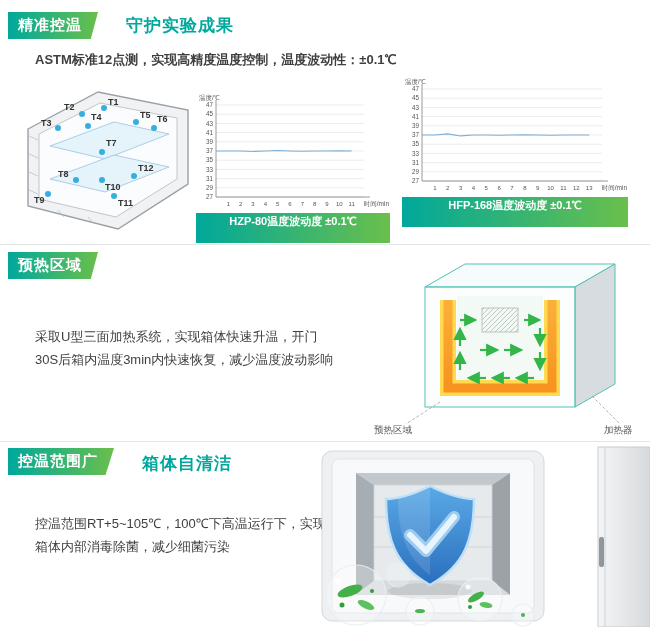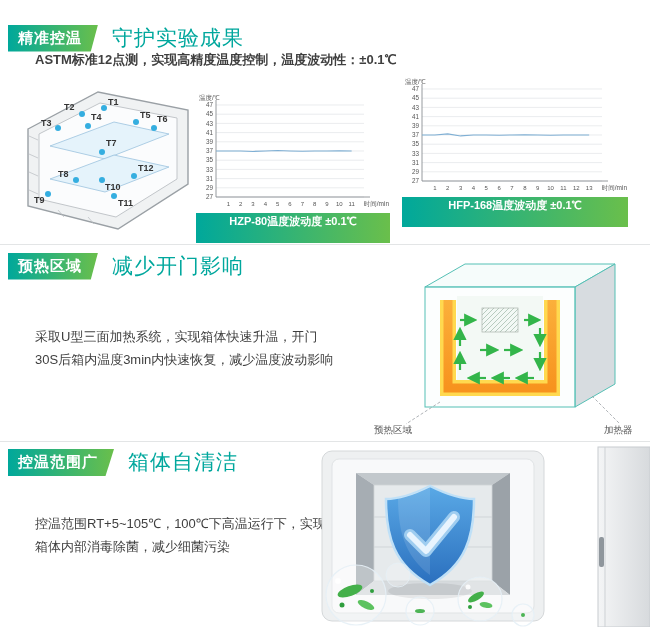--- a/index.html
+++ b/index.html
@@ -3,28 +3,28 @@
 <meta charset="utf-8">
 <style>
   * { margin:0; padding:0; box-sizing:border-box; }
   body { background:#fff; font-family:"Liberation Sans", sans-serif; }
   .page { position:relative; width:650px; height:627px; background:#fff; overflow:hidden; }
 
   .sec-header { position:absolute; display:flex; align-items:center; }
   .badge { background:linear-gradient(90deg,#00a89b,#6abf4b); color:#fff; font-size:15px;
            font-weight:bold; padding:4px 16px 4px 10px; letter-spacing:1px;
            clip-path:polygon(0 0,100% 0,92% 100%,0 100%); }
-  .sec-title { color:#00a79d; font-size:21px; font-weight:normal; margin-left:14px; letter-spacing:1px; }
+  .sec-title { color:#00a79d; font-size:17px; font-weight:bold; margin-left:28px; letter-spacing:1px; }
 
   .body-text { position:absolute; font-size:13px; color:#3f3f3f; line-height:23px; }
   #body1 { left:35px; top:48px; width:580px;font-weight:bold; }
   #body2 { left:35px; top:325px; width:300px; }
   #body3 { left:35px; top:512px; width:292px; }
 
-  #h1 { left:8px; top:24px; }
+  #h1 { left:8px; top:12px; }
   #h2 { left:8px; top:252px; }
   #h3 { left:8px; top:448px;align-items:flex-end; }
 
   .divider { position:absolute; left:0; right:0; height:1px; background:#e3e5e6; }
   #div1 { top:244px; }
   #div2 { top:441px; }
 
   .chart-block { position:absolute; }
   #chartblock0 { left:196px; top:92px; width:194px; }
   #chartblock1 { left:402px; top:76px; width:226px; }
@@ -176,21 +176,20 @@
         <text x="225" y="113.5" text-anchor="end" font-size="6.5" fill="#555">时间/min</text>
         <polyline points="20,59 32.85714285714286,59 45.714285714285715,57.85 58.57142857142857,59.92000000000001 71.42857142857143,59 84.28571428571429,59 97.14285714285714,59.22999999999998 110,59 122.85714285714286,58.77000000000002 135.71428571428572,59 148.57142857142858,59.22999999999998 161.42857142857144,59 174.28571428571428,59 187.14285714285714,59" fill="none" stroke="#7fafd4" stroke-width="1.1"></polyline>
       </svg>
     <div class="chart-caption">HFP-168温度波动度 ±0.1℃</div>
   </div>
 
   <div class="divider" id="div1"></div>
 
   <div class="sec-header" id="h2">
     <div class="badge">预热区域</div>
-    <div class="sec-title">减少开门影响</div>
   </div>
   <div class="body-text" id="body2">采取U型三面加热系统，实现箱体快速升温，开门30S后箱内温度3min内快速恢复，减少温度波动影响</div>
 
   <svg id="heating-svg" viewBox="0 0 275 188" width="275" height="188">
     <defs>
       <linearGradient id="orangeGrad" x1="0" y1="0" x2="0" y2="1">
         <stop offset="0" stop-color="#fbb03b"></stop>
           <stop offset="1" stop-color="#f7931e"></stop>
       </linearGradient>
       <pattern id="hatch" width="5" height="5" patternUnits="userSpaceOnUse">

